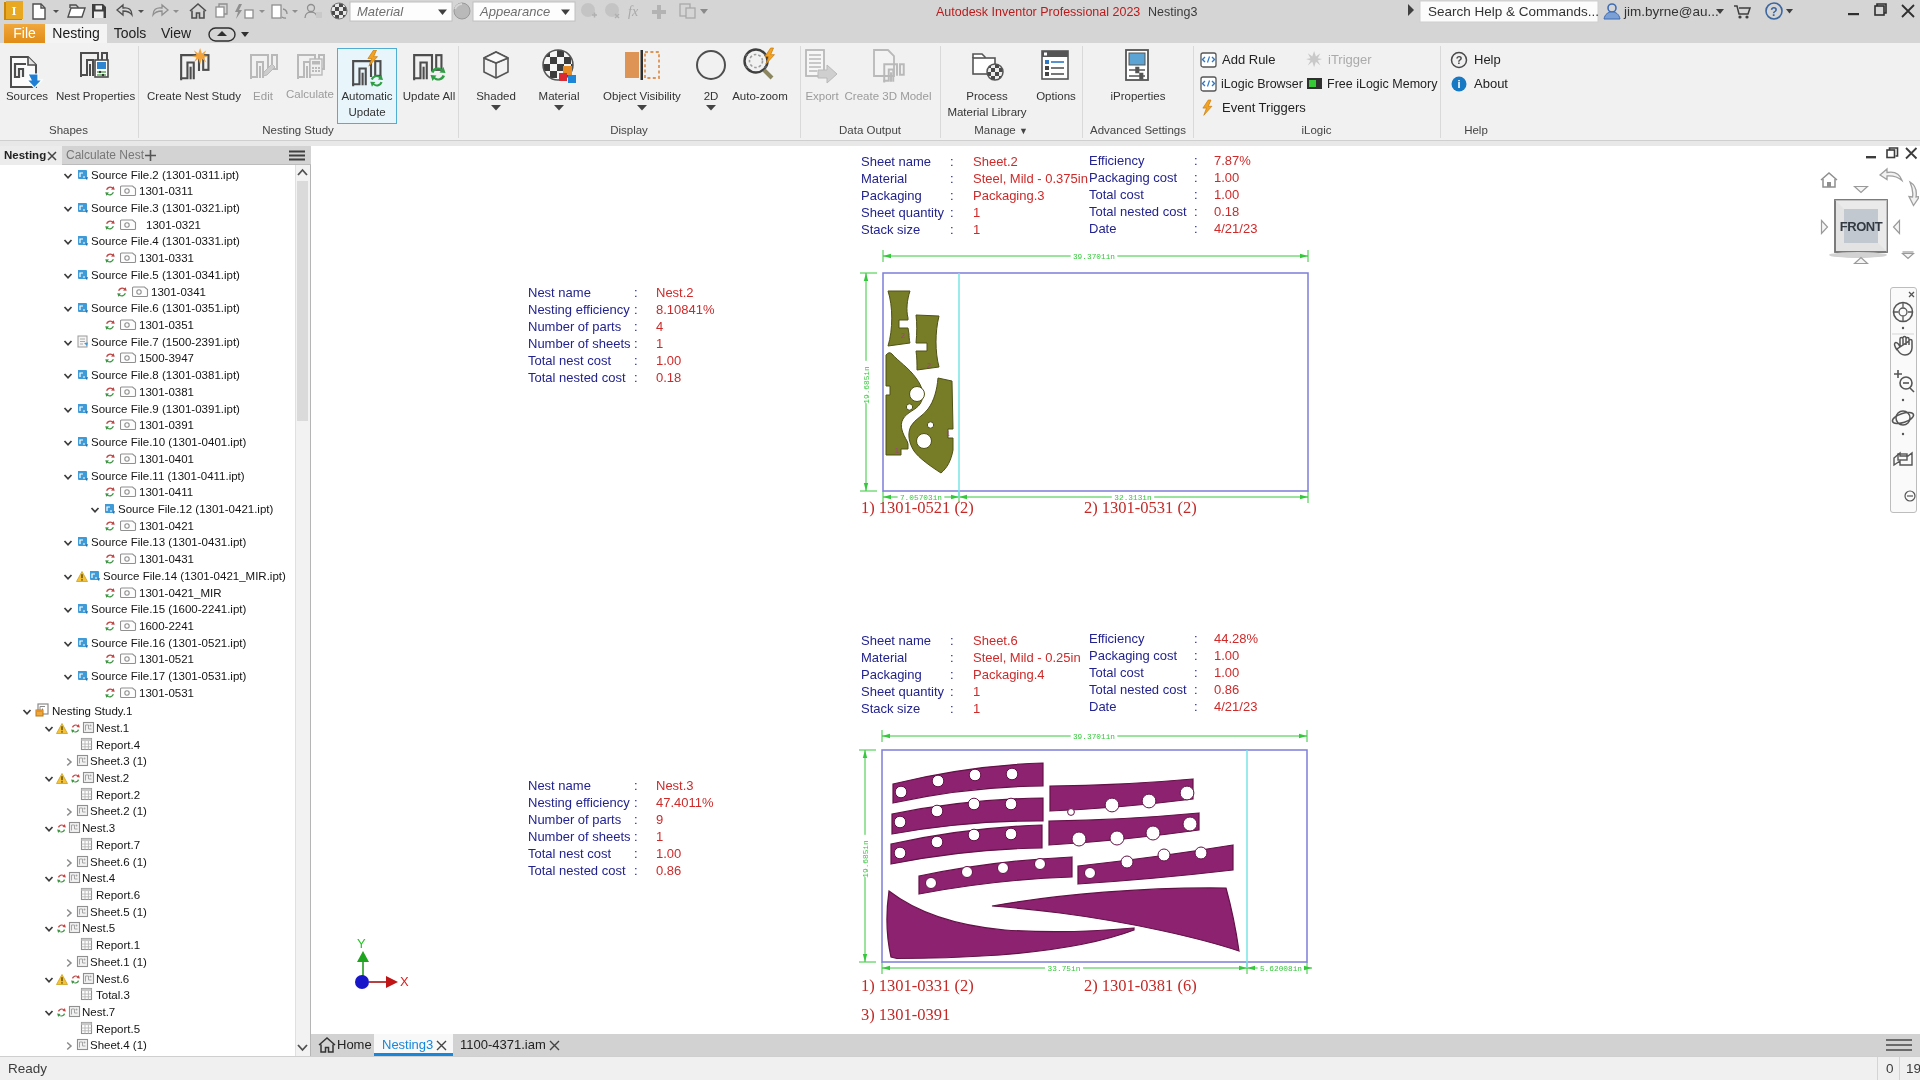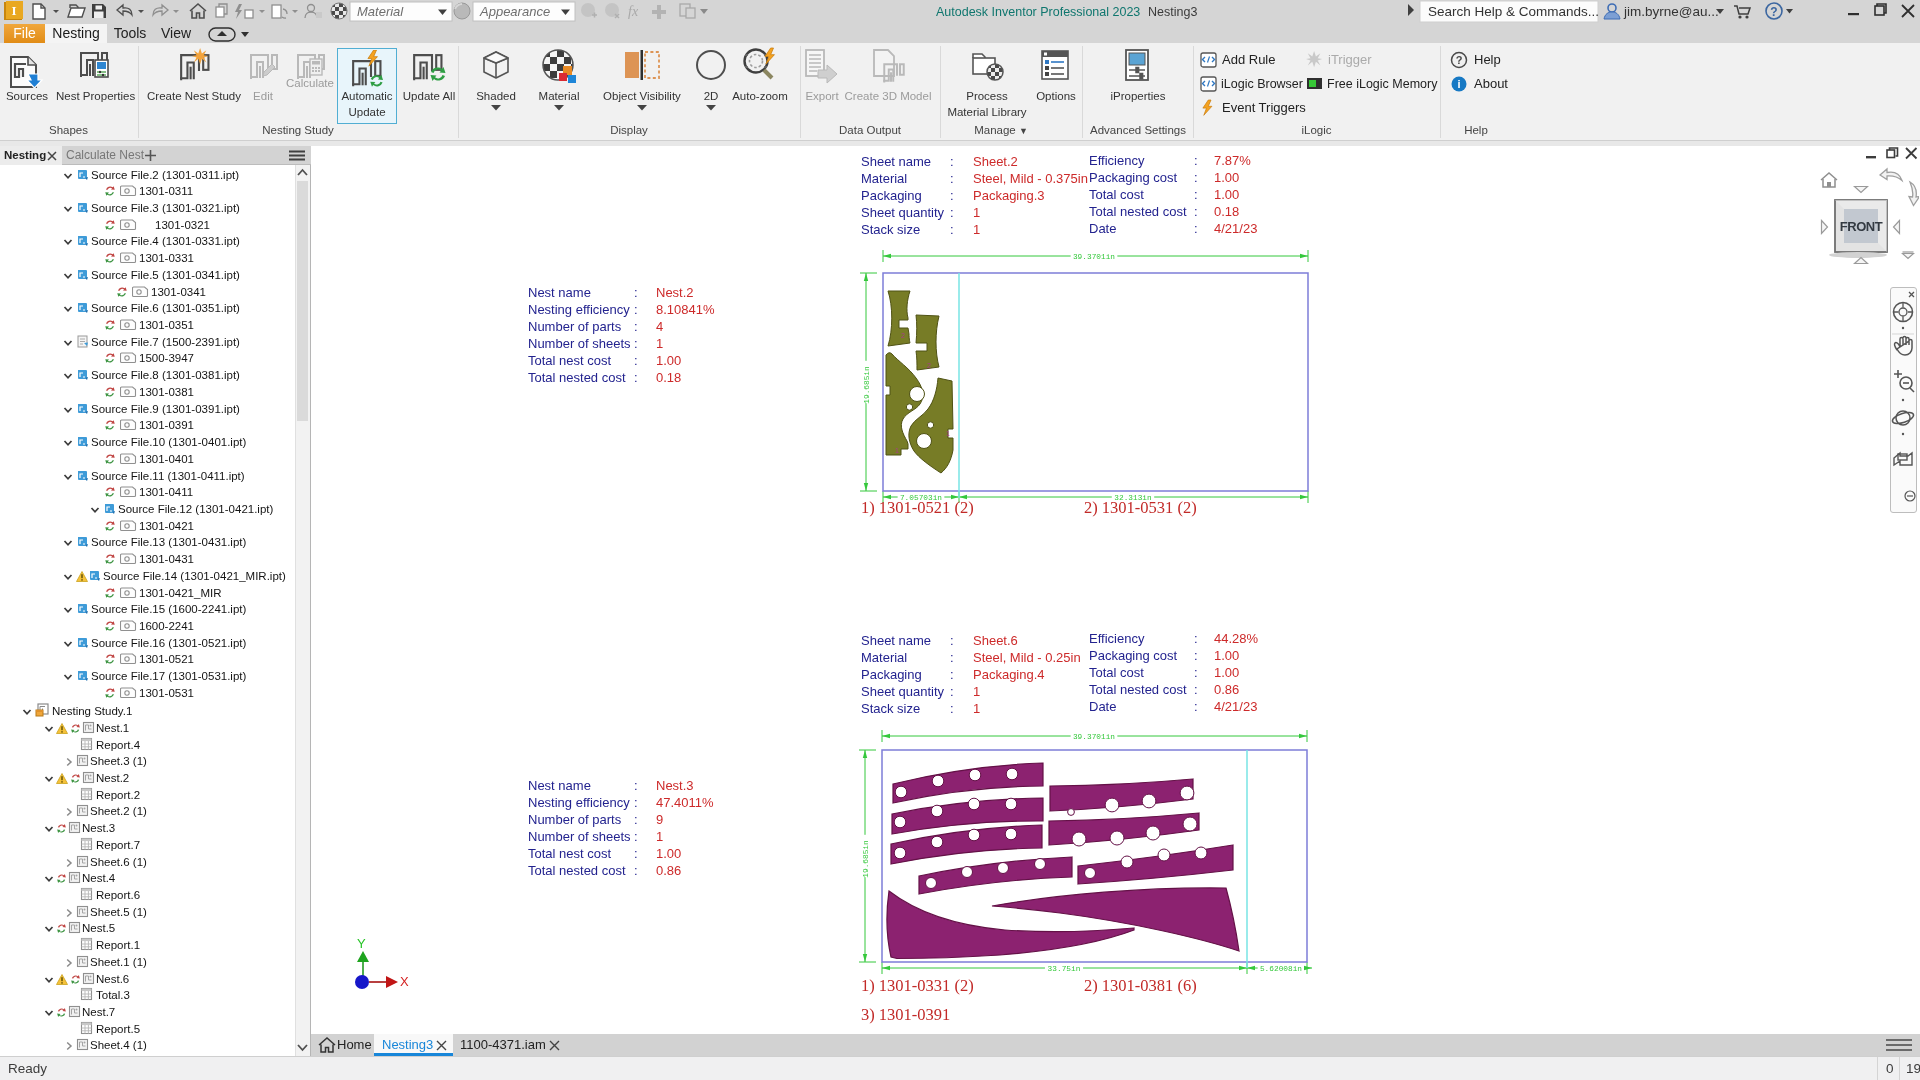--- a/index.html
+++ b/index.html
@@ -94,21 +94,21 @@
     <circle cx="588" cy="10" r="7" fill="#c4c4c4"></circle>
     <path d="M592,15 h5 m-2.5,-2.5 v5" stroke="#b0b0b0" stroke-width="1.5"></path>
     <circle cx="612" cy="10" r="7" fill="#c4c4c4"></circle>
     <path d="M615,14 l4,4 m0,-4 l-4,4" stroke="#b0b0b0" stroke-width="1.5"></path>
     <text x="628" y="16" font-size="14" font-style="italic" fill="#a9a9a9" font-family="Liberation Serif,serif">fx</text>
     <path d="M652,10 h5 v-5 h4 v5 h5 v4 h-5 v5 h-4 v-5 h-5 z" fill="#b3b3b3"></path>
     <rect x="680" y="4" width="10" height="12" fill="none" stroke="#a9a9a9" stroke-width="1.3"></rect>
     <rect x="686" y="8" width="9" height="10" fill="#d5d5d5" stroke="#a9a9a9" stroke-width="1.3"></rect>
     <path d="M700,9 l4,5 4,-5 z" fill="#8a8a8a"></path>
   </svg>
-<div class="abs" style="left:936px;top:5px;font-size:12.5px;color:#0f766e;">Autodesk Inventor Professional 2023</div>
+<div class="abs" style="left:936px;top:5px;font-size:12.5px;color:#b91c1c;">Autodesk Inventor Professional 2023</div>
 <div class="abs" style="left:1148px;top:5px;font-size:12.5px;color:#3a3a3a;">Nesting3</div>
 <svg class="abs" style="left:1400px;top:0;" width="520" height="23" viewBox="0 0 520 23">
     <path d="M8,4 l6,6 -6,6 z" fill="#3f3f3f"></path>
     <rect x="20" y="1" width="178" height="21" fill="#fcfcfc" stroke="#cfcfcf"></rect>
     <text x="28" y="16" font-size="13.5" fill="#333">Search Help &amp; Commands...</text>
     <circle cx="212" cy="8" r="4" fill="none" stroke="#3e6db5" stroke-width="1.6"></circle>
     <path d="M204,19 c1,-5 4,-7 8,-7 c4,0 7,2 8,7 z" fill="#7c9fd4" stroke="#3e6db5"></path>
     <text x="224" y="16" font-size="13.5" fill="#333">jim.byrne@au...</text>
     <path d="M316,9 l4,5 4,-5 z" fill="#3f3f3f"></path>
     <path d="M334,6 h3 l2,8 h9 l2,-6 h-11" fill="none" stroke="#3f3f3f" stroke-width="1.5"></path>
@@ -195,21 +195,21 @@
       <g fill="#b9b9b9">
         <rect x="2" y="8" width="2" height="2"></rect>
         <rect x="5" y="8" width="2" height="2"></rect>
         <rect x="8" y="8" width="2" height="2"></rect>
         <rect x="2" y="11" width="2" height="2"></rect>
         <rect x="5" y="11" width="2" height="2"></rect>
         <rect x="8" y="11" width="2" height="2"></rect>
       </g>
     </g>
   </svg>
-<div class="btnlabel gray" style="left:284px;top:77px;width:52px;">Calculate</div>
+<div class="btnlabel gray" style="left:284px;top:88px;width:52px;">Calculate</div>
 <div class="abs" style="left:337px;top:48px;width:60px;height:76px;background:#e8f5fb;border:1.5px solid #51aed3;"></div>
 <svg class="abs" style="left:347px;top:50px;" width="40" height="42" viewBox="0 0 40 42">
     <g transform="translate(3,8) scale(1.05)" fill="none" stroke="#4d4d4d" stroke-width="2.0" stroke-linecap="square">
       <path d="M3,26 V3 H20 V17"></path>
       <path d="M3,25 H9 V10 H15 V25"></path>
       <path d="M12,25 V15"></path>
       <rect x="24" y="3" width="5" height="14"></rect>
     </g>
     <g transform="translate(20,0) scale(0.95)">
       <path d="M7,0 L1,9 h4 L2,17 L11,7 h-4 L10,0 Z" fill="#f5a21f" stroke="#c87d10" stroke-width="0.8"></path>
@@ -459,21 +459,21 @@
         <path d="M2,2 h8 a1,1 0 0 1 1,1 v7 l-2,1 h-6 a1,1 0 0 1 -1,-1 z" fill="#3e9bd8"></path>
         <path d="M4,9 V5 h3 M7,9 h2" stroke="#fff" stroke-width="1.2" fill="none"></path>
         <path d="M9,10 l2,2 1,-3 z" fill="#1e6fae"></path>
       </svg></span><span style="margin-left:2px;">Source File.3 (1301-0321.ipt)</span></div>
 <div class="trow" style="left:0;top:216.7px;"><span style="margin-left:104px;"><svg width="12" height="12" viewBox="0 0 18 18">
         <path d="M3,7 a6.5,6.5 0 0 1 10,-3.5 l1.5,-1.8 1.6,5.5 -5.6,-0.6 1.6,-1.6 a4.3,4.3 0 0 0 -6.8,2.3 z" fill="#c04543"></path>
         <path d="M15,11 a6.5,6.5 0 0 1 -10,3.5 l-1.5,1.8 -1.6,-5.5 5.6,0.6 -1.6,1.6 a4.3,4.3 0 0 0 6.8,-2.3 z" fill="#3d9442"></path>
       </svg></span><span style="margin-left:4px;"><svg width="17" height="13" viewBox="0 0 17 13">
         <path d="M1.5,2 h11 l3,2.5 v6 a1,1 0 0 1 -1,1 h-13 a1,1 0 0 1 -1,-1 v-7.5 a1,1 0 0 1 1,-1 z" fill="#fdfdfd" stroke="#909090" stroke-width="1.1"></path>
         <circle cx="7" cy="7" r="2.2" fill="none" stroke="#909090" stroke-width="1.1"></circle>
-      </svg></span><span style="margin-left:18px;">1301-0321</span></div>
+      </svg></span><span style="margin-left:9px;">1301-0321</span></div>
 <div class="trow" style="left:0;top:233.4px;"><span style="margin-left:63px;"><svg width="10" height="10" viewBox="0 0 10 10">
         <path d="M1.5,3 L5,6.8 L8.5,3" fill="none" stroke="#3c3c3c" stroke-width="1.7"></path>
       </svg></span><span style="margin-left:3px;"><svg width="13" height="13" viewBox="0 0 13 13">
         <path d="M2,2 h8 a1,1 0 0 1 1,1 v7 l-2,1 h-6 a1,1 0 0 1 -1,-1 z" fill="#3e9bd8"></path>
         <path d="M4,9 V5 h3 M7,9 h2" stroke="#fff" stroke-width="1.2" fill="none"></path>
         <path d="M9,10 l2,2 1,-3 z" fill="#1e6fae"></path>
       </svg></span><span style="margin-left:2px;">Source File.4 (1301-0331.ipt)</span></div>
 <div class="trow" style="left:0;top:250.1px;"><span style="margin-left:104px;"><svg width="12" height="12" viewBox="0 0 18 18">
         <path d="M3,7 a6.5,6.5 0 0 1 10,-3.5 l1.5,-1.8 1.6,5.5 -5.6,-0.6 1.6,-1.6 a4.3,4.3 0 0 0 -6.8,2.3 z" fill="#c04543"></path>
         <path d="M15,11 a6.5,6.5 0 0 1 -10,3.5 l-1.5,1.8 -1.6,-5.5 5.6,0.6 -1.6,1.6 a4.3,4.3 0 0 0 6.8,-2.3 z" fill="#3d9442"></path>

